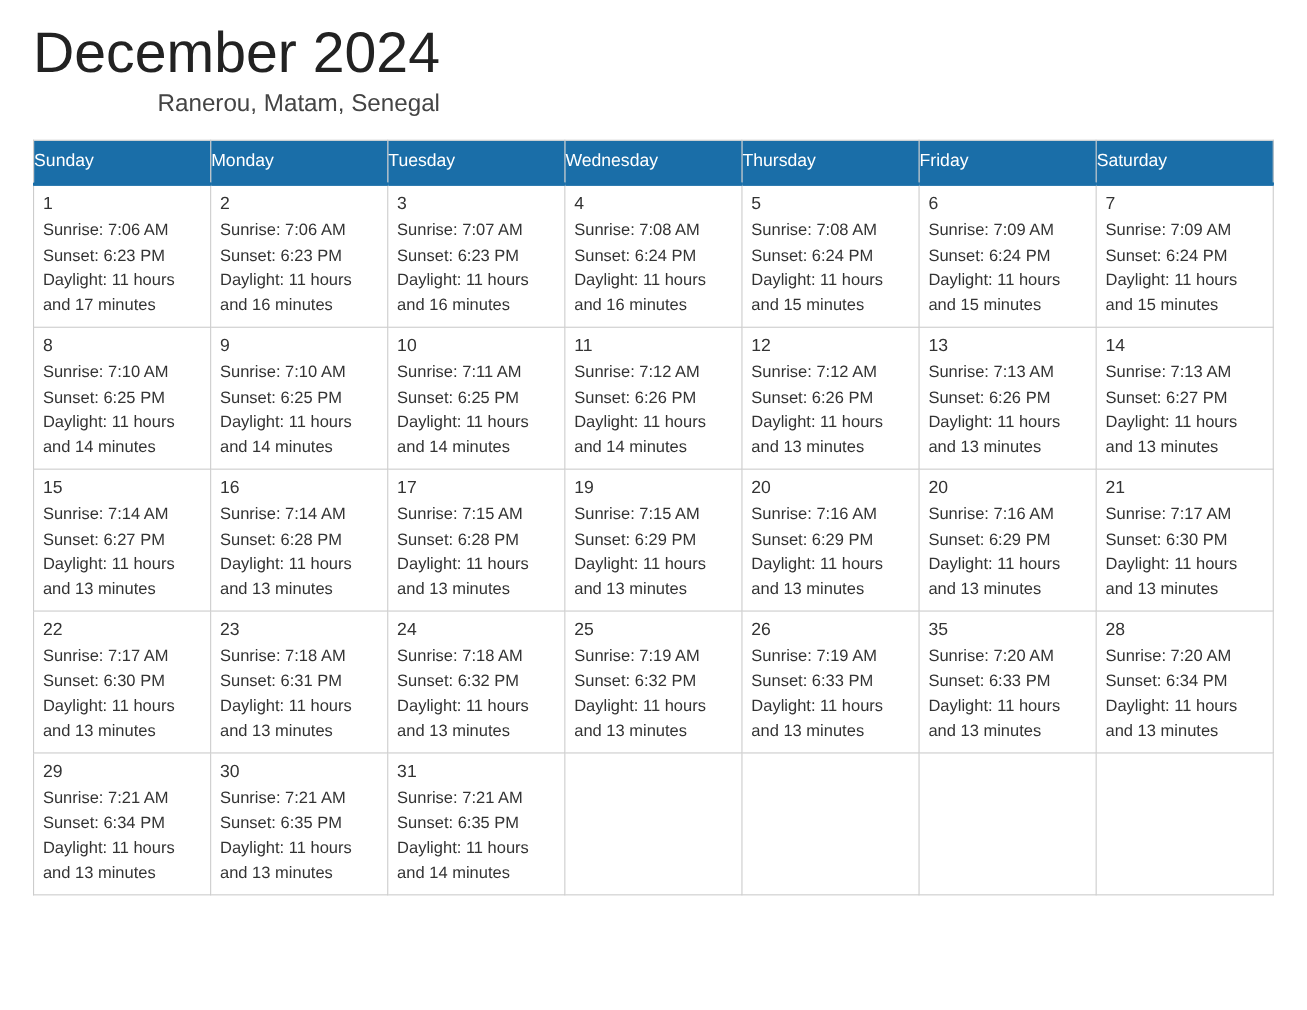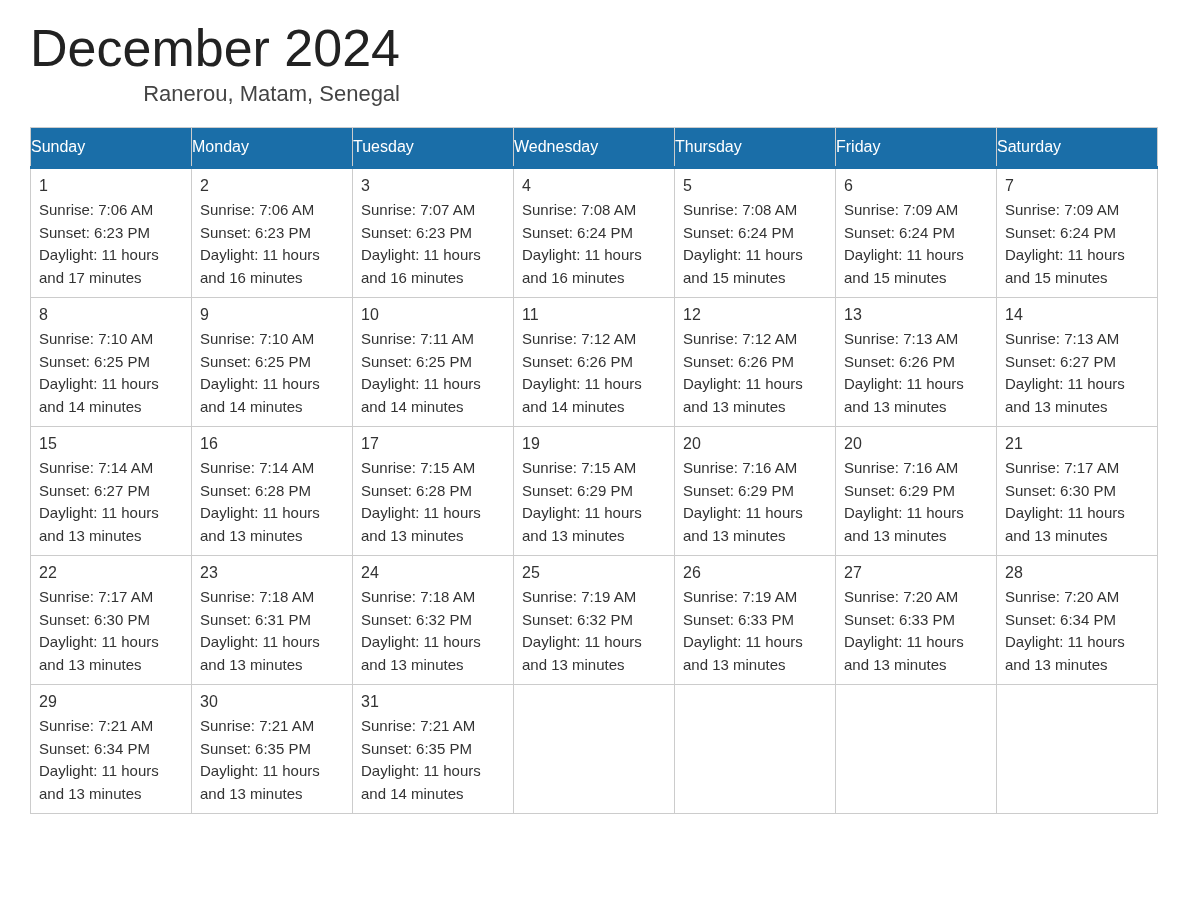--- a/index.html
+++ b/index.html
@@ -229,21 +229,21 @@
         </td>
         <td>
           <span class="day-num">25</span>
 <div class="day-info">Sunrise: 7:19 AM<br>Sunset: 6:32 PM<br>Daylight: 11 hours and 13 minutes<br></div>
         </td>
         <td>
           <span class="day-num">26</span>
 <div class="day-info">Sunrise: 7:19 AM<br>Sunset: 6:33 PM<br>Daylight: 11 hours and 13 minutes<br></div>
         </td>
         <td>
-          <span class="day-num">27</span>
+          <span class="day-num">35</span>
 <div class="day-info">Sunrise: 7:20 AM<br>Sunset: 6:33 PM<br>Daylight: 11 hours and 13 minutes<br></div>
         </td>
         <td>
           <span class="day-num">28</span>
 <div class="day-info">Sunrise: 7:20 AM<br>Sunset: 6:34 PM<br>Daylight: 11 hours and 13 minutes<br></div>
         </td>
       </tr>
       <tr>
         <td>
           <span class="day-num">29</span>

